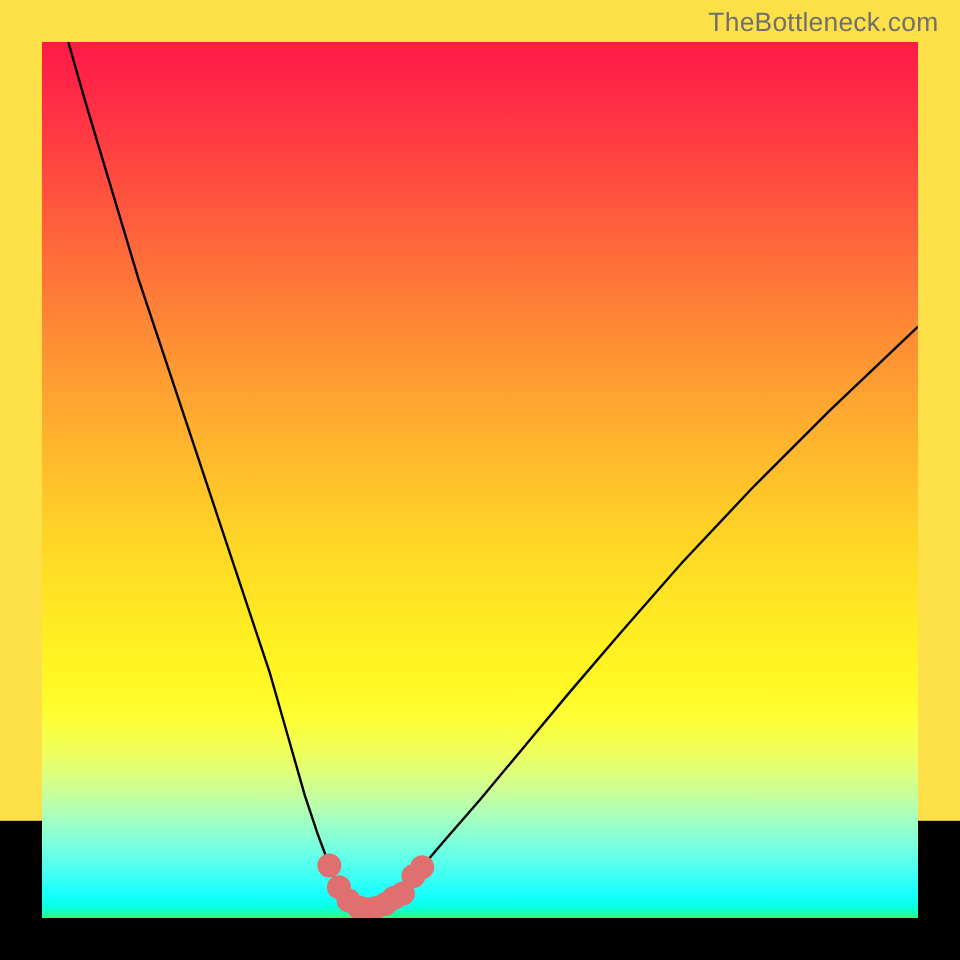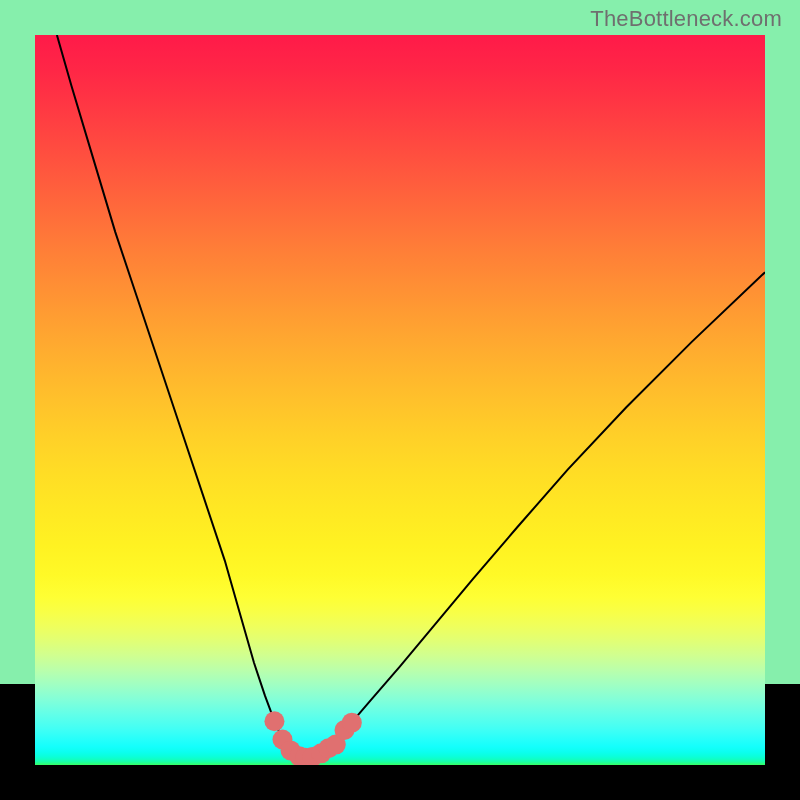--- a/index.html
+++ b/index.html
@@ -10,21 +10,21 @@
     background: #000;
     overflow: hidden;
     font-family: Arial, Helvetica, sans-serif;
   }
   .frame {
     position: absolute;
     left: 0;
     top: 0;
     width: 800px;
     height: 684px;
-    background: #86efac;
+    background: #fde047;
   }
   .plot-area {
     position: absolute;
     left: 35px;
     top: 35px;
     width: 730px;
     height: 730px;
     
     background: linear-gradient(to bottom,
       #ff1a49 0%,

